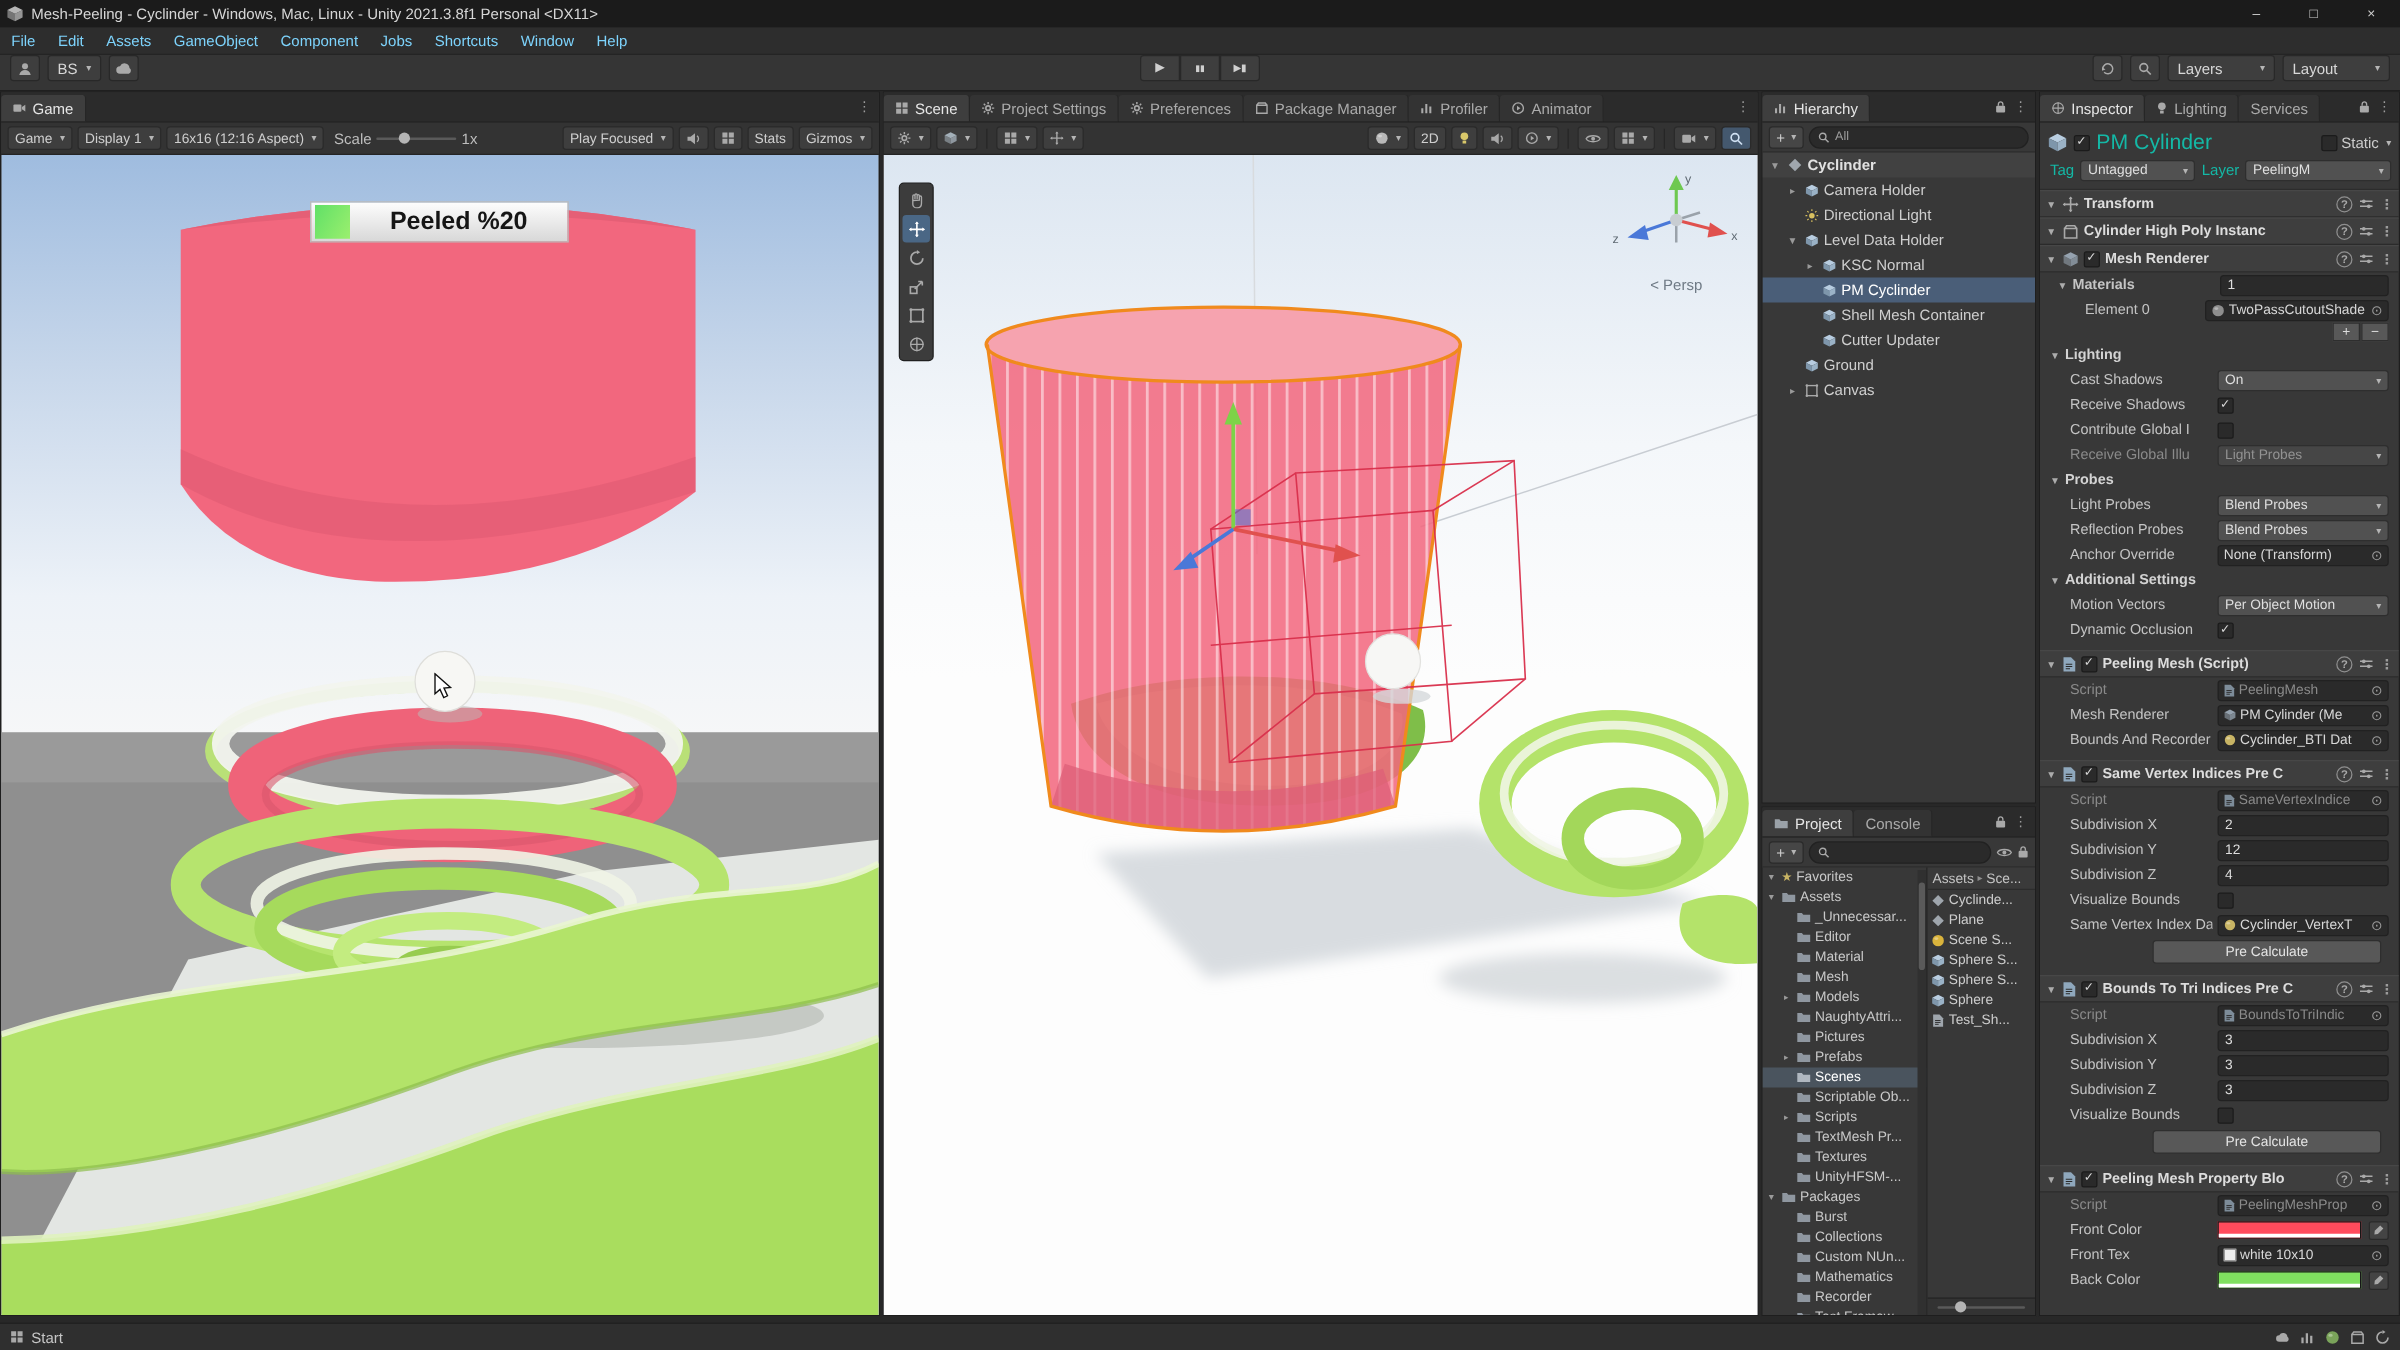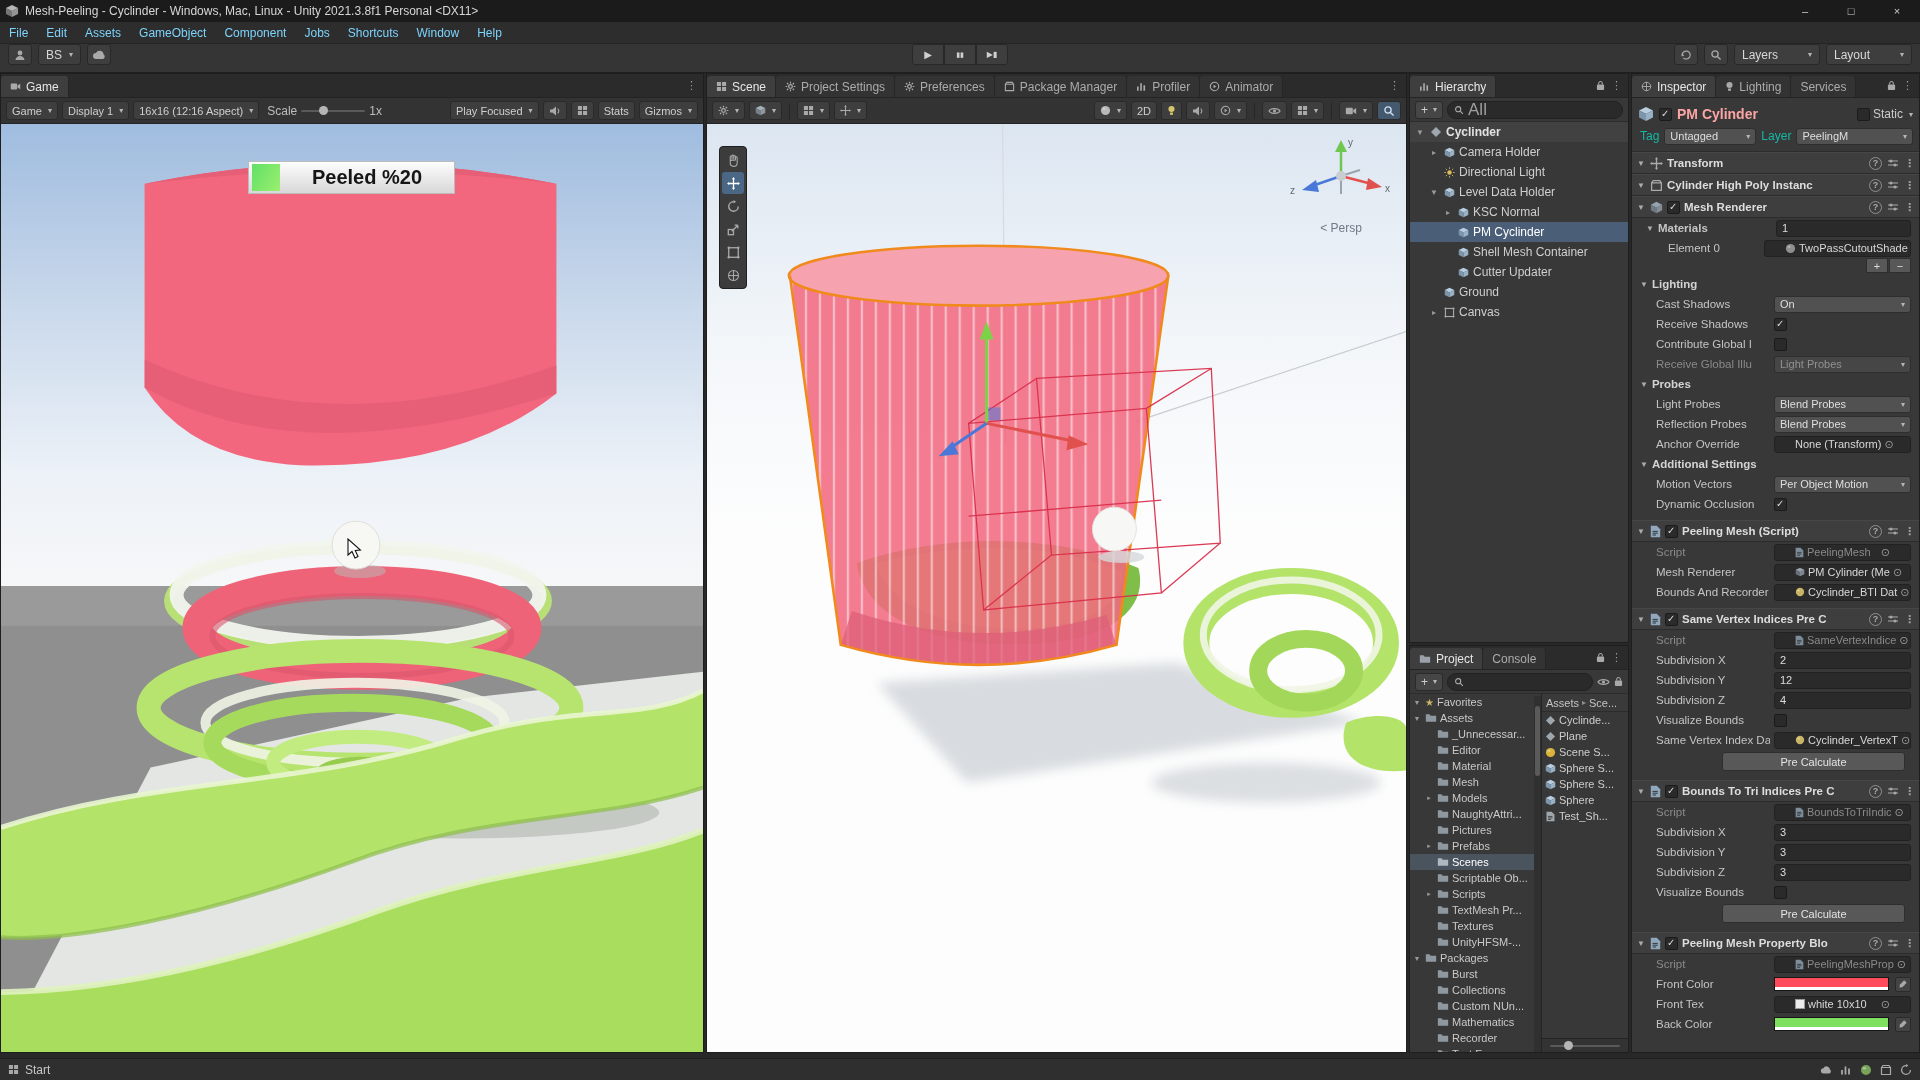--- a/index.html
+++ b/index.html
@@ -42,21 +42,21 @@
   .game-label .txt{flex:1;text-align:center;color:#151515;font-weight:bold;font-size:20px}
   .cursor{position:absolute;left:346px;top:414px;width:16px;height:22px}
   .toolstrip{position:absolute;left:12px;top:22px;width:28px;background:#3C3C3C;border:1px solid #1F1F1F;border-radius:4px;padding:2px;display:flex;flex-direction:column;gap:1px}
   .tool-btn{width:22px;height:22px;border-radius:3px;display:flex;align-items:center;justify-content:center;color:#C2C2C2}
   .tool-btn.active{background:#4A6785;color:#FFF}
   .axis-gizmo{position:absolute;right:10px;top:8px;width:110px;height:112px;text-align:center}
   .persp-label{color:#6F7A85;font-size:12px;margin-top:-6px}
   
   .searchrow{height:24px;display:flex;align-items:center;gap:4px;padding:0 5px;background:#383838;border-bottom:1px solid #2C2C2C}
   .mini-btn{height:18px;background:#464646;border:1px solid #2A2A2A;border-radius:3px;display:flex;align-items:center;padding:0 5px;gap:2px;color:#CFCFCF}
-  .searchbox{flex:1;height:18px;background:#2A2A2A;border:1px solid #212121;border-radius:9px;display:flex;align-items:center;padding:0 6px;gap:4px;color:#9E9E9E;font-size:17px}
+  .searchbox{flex:1;height:18px;background:#2A2A2A;border:1px solid #212121;border-radius:9px;display:flex;align-items:center;padding:0 6px;gap:4px;color:#9E9E9E;font-size:10px}
   .tree{position:absolute;left:0;right:0;top:48px;bottom:0;overflow:hidden}
   .hrow{height:20px;display:flex;align-items:center;gap:4px;padding-right:4px;white-space:nowrap;color:#CFCFCF}
   .hrow .fold{width:12px;text-align:center;font-size:8px;color:#9A9A9A;flex:none}
   .hrow.scene-root{background:#414141;font-weight:bold;color:#E2E2E2}
   .hrow.sel{background:var(--hierarchy-selection,#4A5E78);color:#FFF}
   .d0{padding-left:4px}.d1{padding-left:18px}.d2{padding-left:32px}
   
   .proj-body{position:absolute;left:0;right:0;top:48px;bottom:0;display:flex}
   .proj-tree{width:132px;border-right:1px solid #242424;overflow:hidden;position:relative}
   .prow{height:16px;display:flex;align-items:center;gap:3px;padding-right:2px;white-space:nowrap;color:#C9C9C9;font-size:11px}
@@ -66,29 +66,29 @@
   .proj-files{flex:1;position:relative;overflow:hidden}
   .breadcrumb{height:18px;display:flex;align-items:center;gap:3px;padding:0 4px;font-size:11px;color:#C4C4C4;border-bottom:1px solid #2C2C2C;background:#3A3A3A}
   .frow{height:16px;display:flex;align-items:center;gap:3px;padding:0 3px;font-size:11px;color:#CDCDCD;white-space:nowrap;overflow:hidden}
   .proj-footer{position:absolute;left:0;right:0;bottom:0;height:14px;background:#333;border-top:1px solid #242424;display:flex;align-items:center;padding:0 8px}
   .vscroll{position:absolute;right:0;top:2px;width:7px;height:100%;background:#303030}
   .vscroll .thumb{position:absolute;top:10px;left:1px;width:5px;height:70px;background:#5A5A5A;border-radius:3px}
   
   .icontent{position:absolute;left:0;right:0;top:24px;bottom:0;overflow:hidden}
   .ins-head{padding:5px 6px 4px 6px;border-bottom:1px solid #2C2C2C}
   .ins-row1{display:flex;align-items:center;gap:5px;height:22px}
-  .obj-name{font-weight:bold;color:#fca5a5;font-size:14px;flex:1}
+  .obj-name{font-weight:normal;color:#14b8a6;font-size:17px;flex:1}
   .static-chip{display:flex;align-items:center;gap:3px;color:#CCC}
   .ins-row2{display:flex;align-items:center;gap:5px;height:22px;padding-left:2px}
   .flabel{color:#14b8a6;flex:none}
   .cb{width:13px;height:13px;background:#2A2A2A;border:1px solid #1B1B1B;border-radius:2px;position:relative;flex:none}
   .cb.on::after{content:"✓";position:absolute;left:1px;top:-1px;font-size:10px;color:#DADADA}
   .dd{background:#515151;border:1px solid #2E2E2E;border-radius:3px;height:17px;font-size:11px;display:flex;align-items:center;padding:0 5px;color:#DFDFDF;flex:1;min-width:0;overflow:hidden;white-space:nowrap}
   .dd .caret{margin-left:auto}
-  .of{background:#2A2A2A;border:1px solid #212121;border-radius:3px;height:17px;font-size:11px;display:flex;align-items:center;padding:0 20px;gap:3px;color:#D8D8D8;flex:1;min-width:0;overflow:hidden;white-space:nowrap}
+  .of{background:#2A2A2A;border:1px solid #212121;border-radius:3px;height:17px;font-size:11px;display:flex;align-items:center;padding:0 4px;gap:3px;color:#D8D8D8;flex:1;min-width:0;overflow:hidden;white-space:nowrap}
   .of .pick{margin-left:auto;color:#9B9B9B;font-size:11px}
   .tf{background:#2A2A2A;border:1px solid #212121;border-radius:3px;height:17px;font-size:11px;display:flex;align-items:center;padding:0 5px;color:#DDD;flex:1}
   .chdr{display:flex;align-items:center;gap:4px;height:22px;background:#3E3E3E;border-top:1px solid #474747;border-bottom:1px solid #2B2B2B;padding:0 4px;font-size:11.5px;font-weight:bold;color:#DDD;white-space:nowrap;overflow:hidden}
   .chdr .fold{font-size:8px;color:#ACACAC;width:10px;text-align:center;flex:none}
   .chdr .ttl{flex:1;overflow:hidden;text-overflow:clip;white-space:nowrap}
   .hbtns{margin-left:auto;display:flex;align-items:center;gap:5px;flex:none}
   .help-ic{width:13px;height:13px;border:1px solid #8F8F8F;border-radius:50%;font-size:9px;color:#A9A9A9;display:flex;align-items:center;justify-content:center}
   .irow{display:flex;align-items:center;height:20px;padding:0 8px 0 24px;gap:4px;font-size:11.5px}
   .ilbl{width:114px;min-width:114px;overflow:hidden;white-space:nowrap;color:#C4C4C4}
   .shdr{display:flex;gap:4px;height:20px;align-items:center;padding:0 8px;font-size:11.5px;font-weight:bold;color:#D3D3D3}

